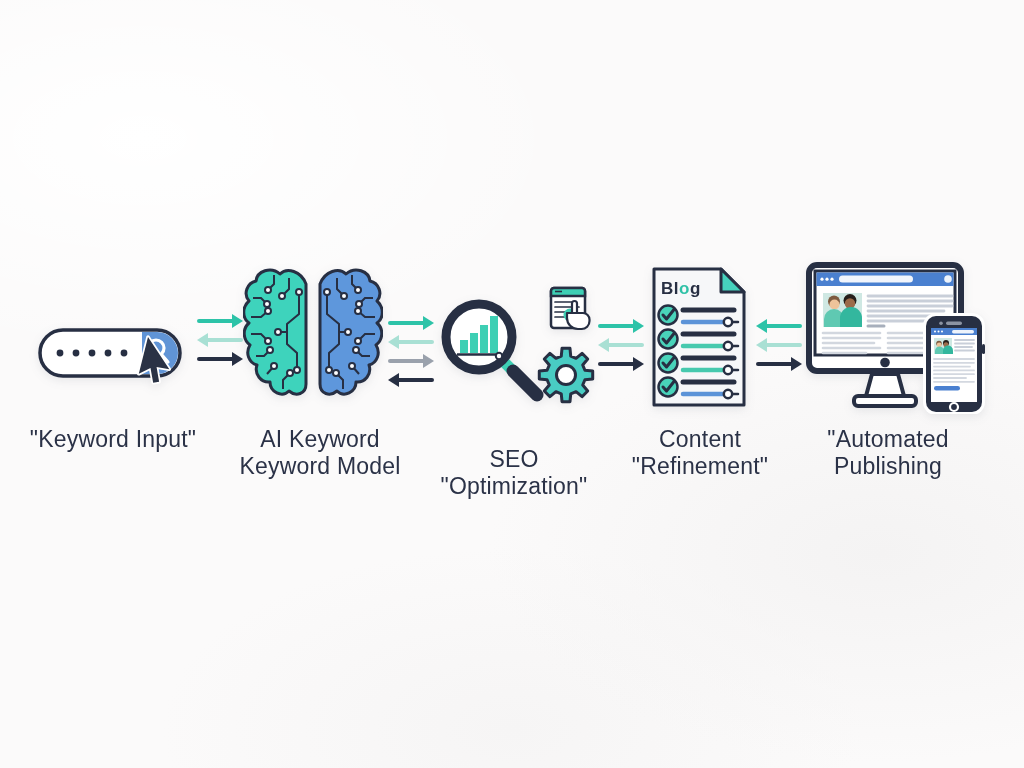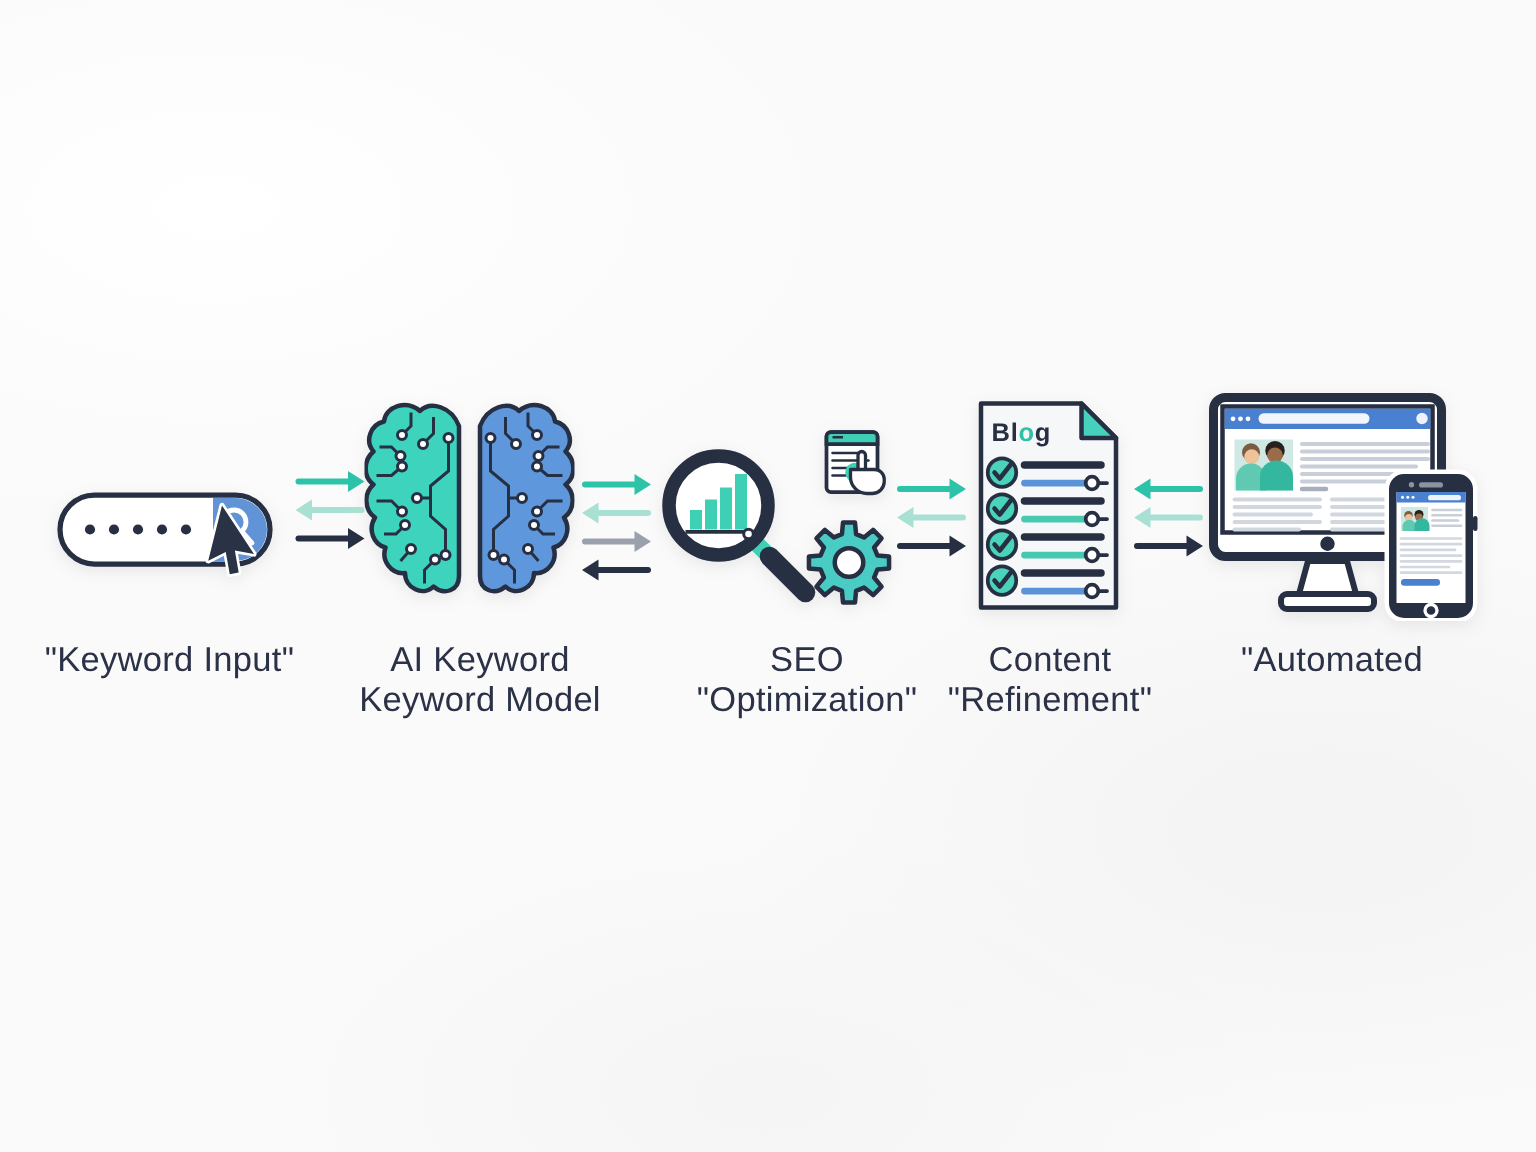--- a/index.html
+++ b/index.html
@@ -315,25 +315,26 @@
     </div>
 
   <div class="label" style="left:3px;">
     <div>"Keyword Input"</div>
       <div></div>
   </div>
   <div class="label" style="left:210px;">
     <div>AI Keyword</div>
       <div>Keyword Model</div>
   </div>
-  <div class="label" style="left:428px;">
+  <div class="label" style="left:404px;margin-top:20px;">
     <div>SEO</div>
       <div>"Optimization"</div>
   </div>
   <div class="label" style="left:590px;">
     <div>Content</div>
       <div>"Refinement"</div>
   </div>
   <div class="label" style="left:778px;">
     <div>"Automated</div>
+      <div>Publishing</div>
   </div>
 
 </div>
 
 </body></html>

